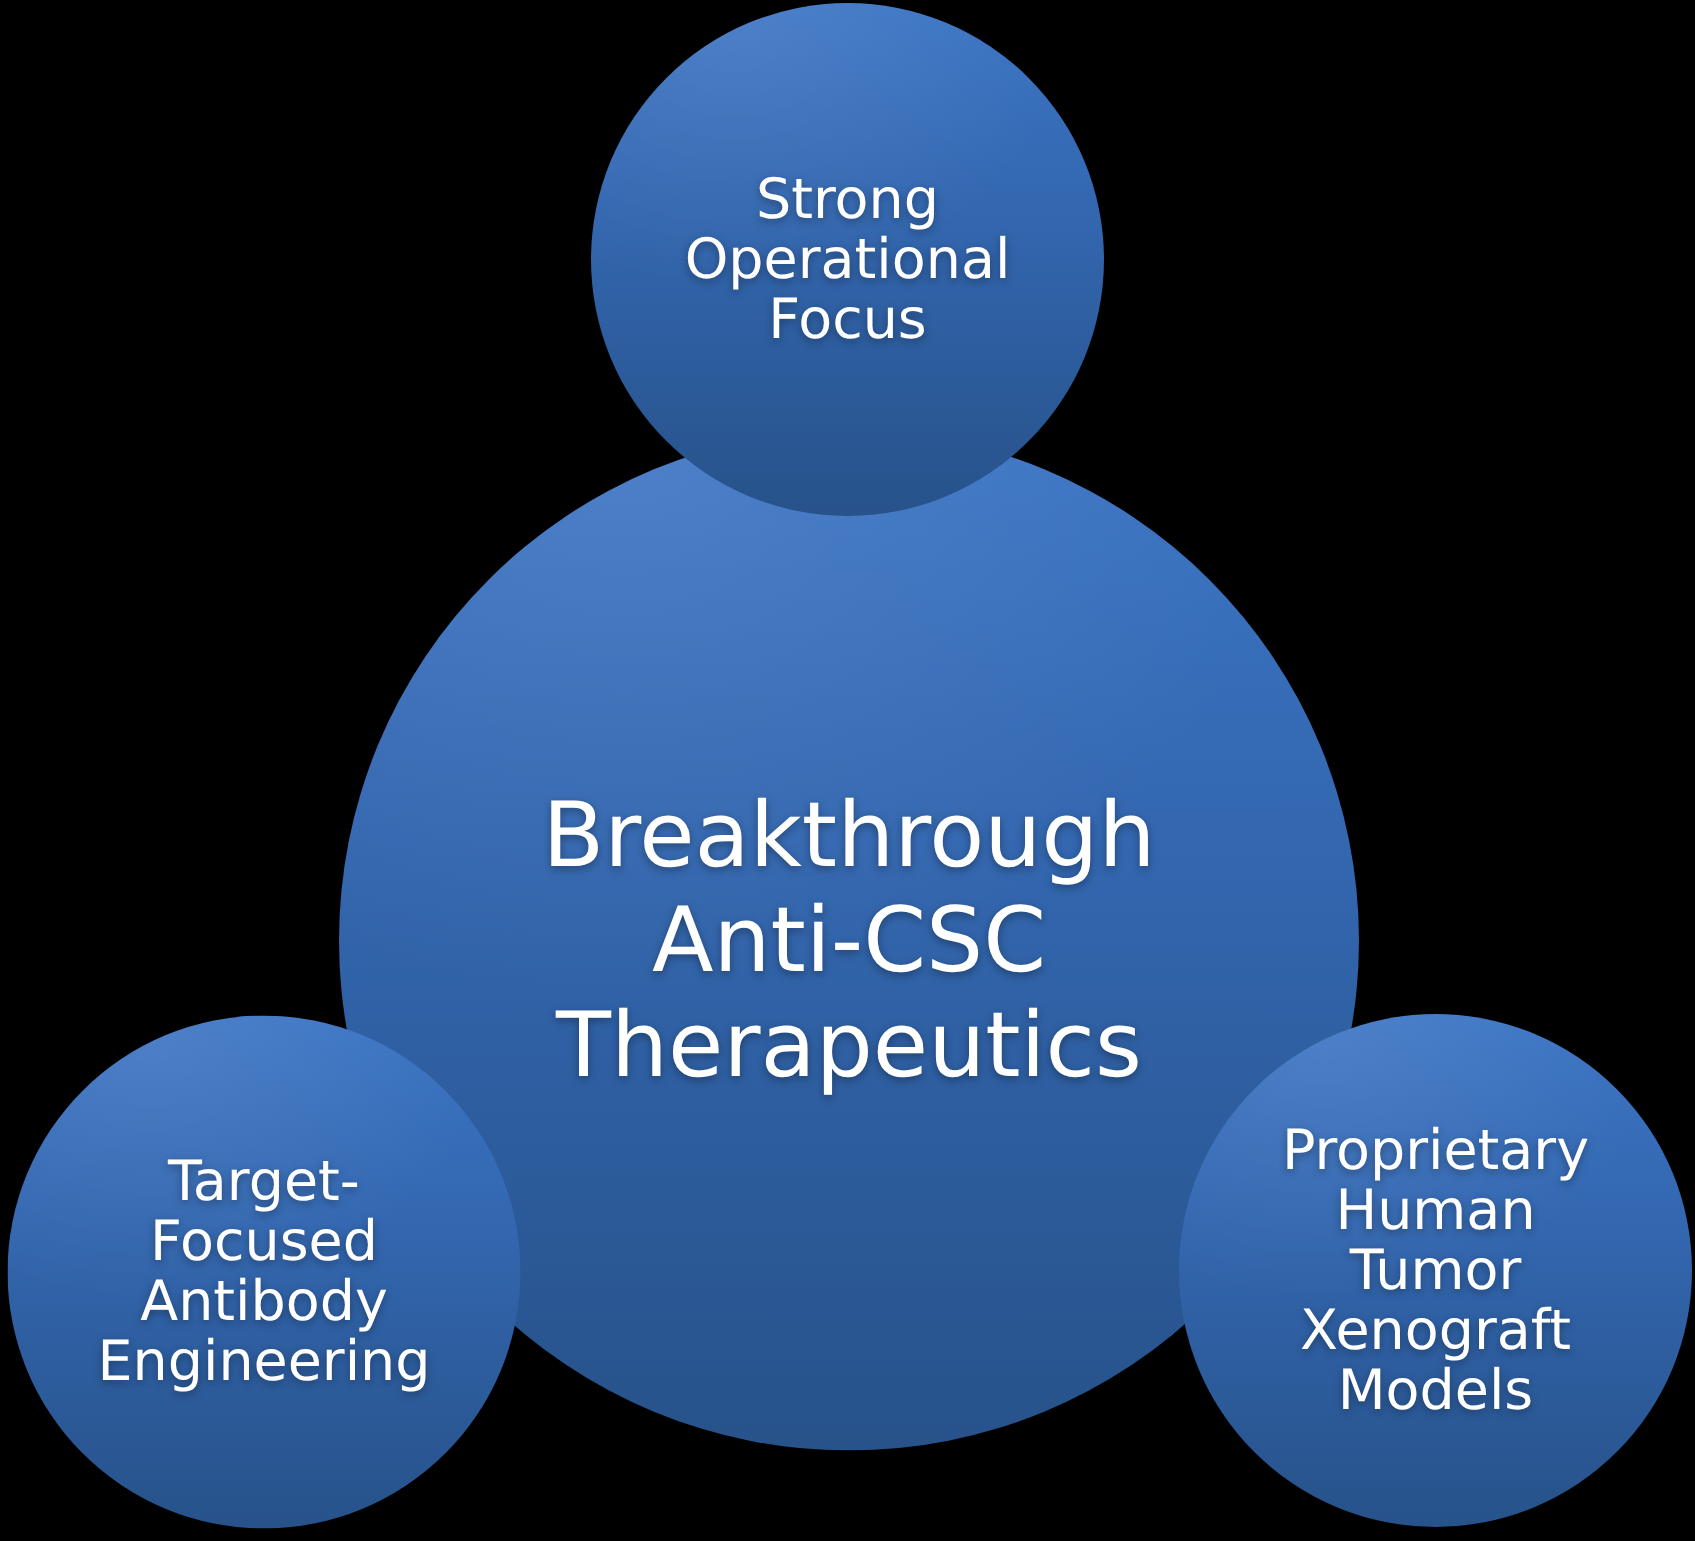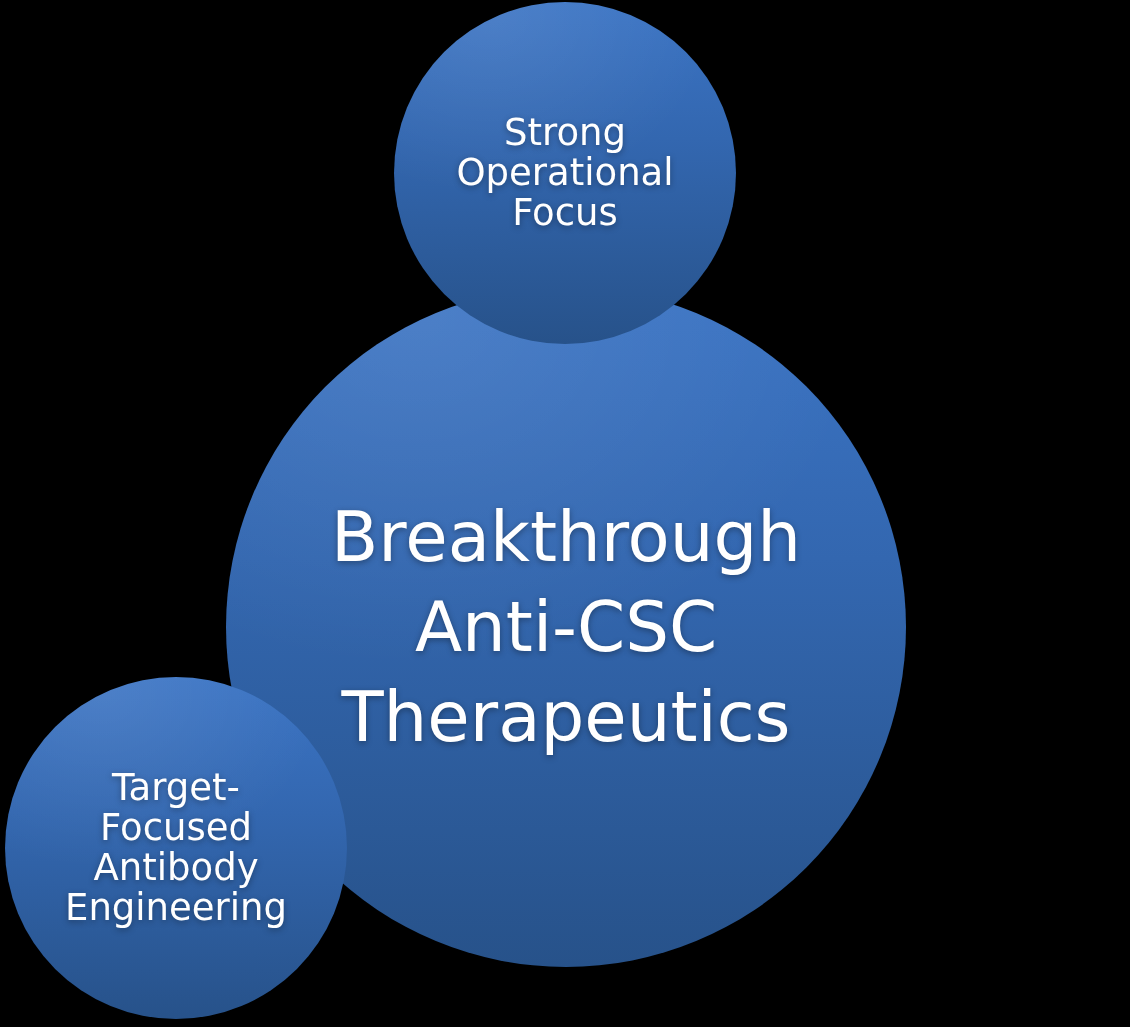--- a/index.html
+++ b/index.html
@@ -53,22 +53,22 @@
     height: 342px;
     z-index: 2;
   }
   .label {
     color: #ffffff;
     text-align: center;
     white-space: pre-line;
     text-shadow: 0 2px 6px rgba(0,0,0,0.35);
   }
   .label-center {
-    font-size: 69px;
-    line-height: 90px;
+    font-size: 60px;
+    line-height: 70px;
   }
   .label-satellite {
     font-size: 37px;
     line-height: 40px;
   }
 </style>
 </head>
 <body>
 
 <div class="stage">
@@ -85,14 +85,21 @@
 Antibody
 Engineering</div>
   </div>
 
   <div class="circle circle-top">
     <div class="label label-satellite">Strong
 Operational
 Focus</div>
   </div>
 
+  <div class="circle circle-bottom-right">
+    <div class="label label-satellite">Proprietary
+Human
+Tumor
+Xenograft
+Models</div>
+  </div>
 
 </div>
 
 </body></html>

